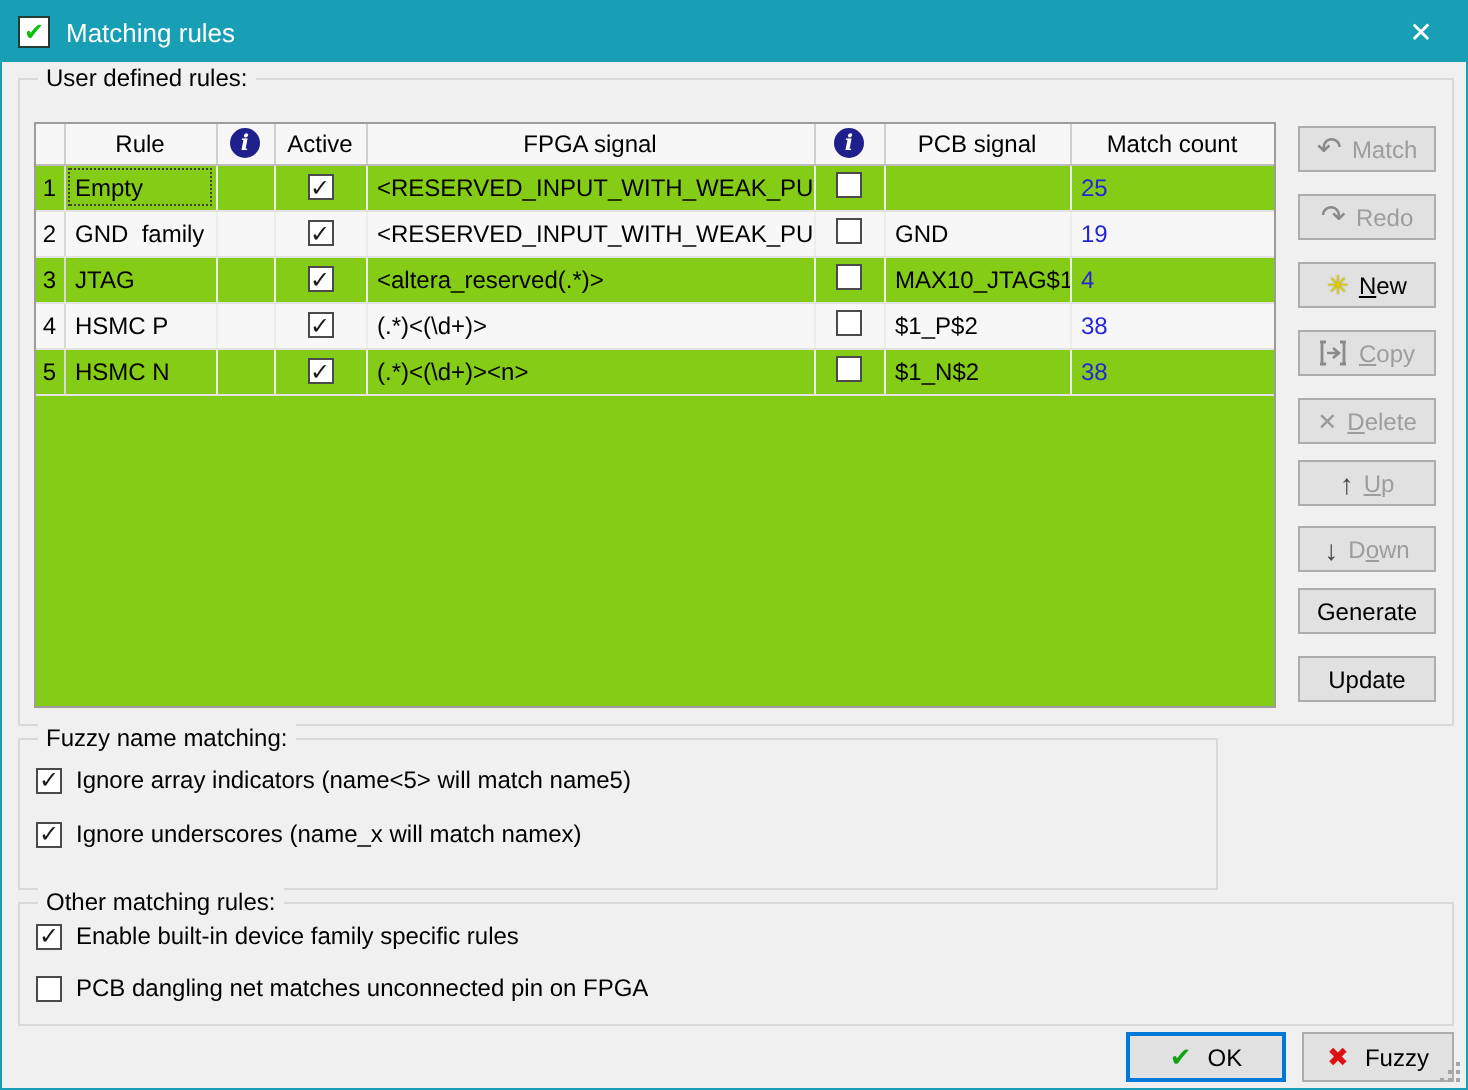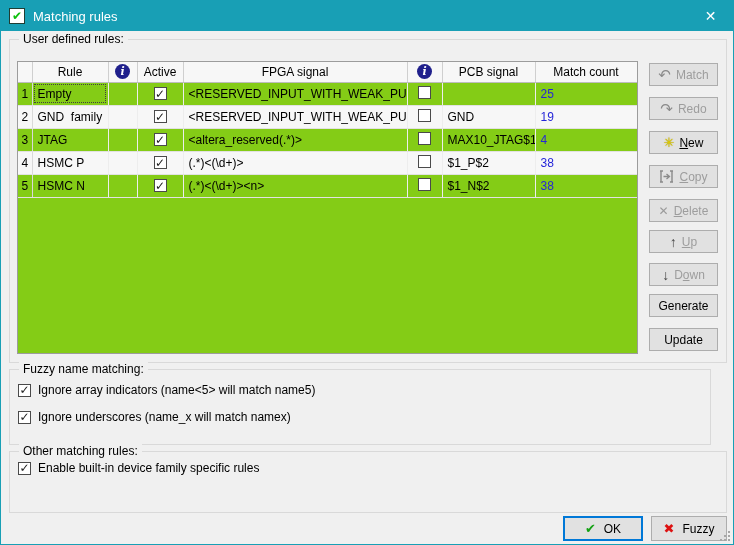--- a/index.html
+++ b/index.html
@@ -202,37 +202,41 @@
       <span class="ico ico-down">↓</span>
       <span><span>D</span><span class="key">o</span><span>wn</span></span>
     </div>
     <div class="side-btn" style="top:263px">
       <span><span>Generate</span><span class="key"></span><span></span></span>
     </div>
     <div class="side-btn" style="top:297px">
       <span><span>Update</span><span class="key"></span><span></span></span>
     </div>
 
-    <div class="groupbox" style="left:8px; top:338px; width:702px; height:76px;">
+    <div class="groupbox" style="left:8px; top:338px; width:600px; height:76px;">
       <span class="group-label">Fuzzy name matching:</span>
       <div class="opt-row" style="left:8px; top:13px;">
         <span class="checkbox">✓</span>
         <span>Ignore array indicators (name&lt;5&gt; will match name5)</span>
       </div>
       <div class="opt-row" style="left:8px; top:40px;">
         <span class="checkbox">✓</span>
         <span>Ignore underscores (name_x will match namex)</span>
       </div>
     </div>
 
     <div class="groupbox" style="left:8px; top:420px; width:718px; height:62px;">
       <span class="group-label">Other matching rules:</span>
       <div class="opt-row" style="left:8px; top:9px;">
         <span class="checkbox">✓</span>
         <span>Enable built-in device family specific rules</span>
+      </div>
+      <div class="opt-row" style="left:8px; top:35px;">
+        <span class="checkbox"></span>
+        <span>PCB dangling net matches unconnected pin on FPGA</span>
       </div>
     </div>
 
     <div class="footer-btn ok-btn">
       <span class="ico-ok">✔</span>
       <span>OK</span>
     </div>
     <div class="footer-btn cancel-btn">
       <span class="ico-cancel">✖</span>
       <span>Fuzzy</span>

